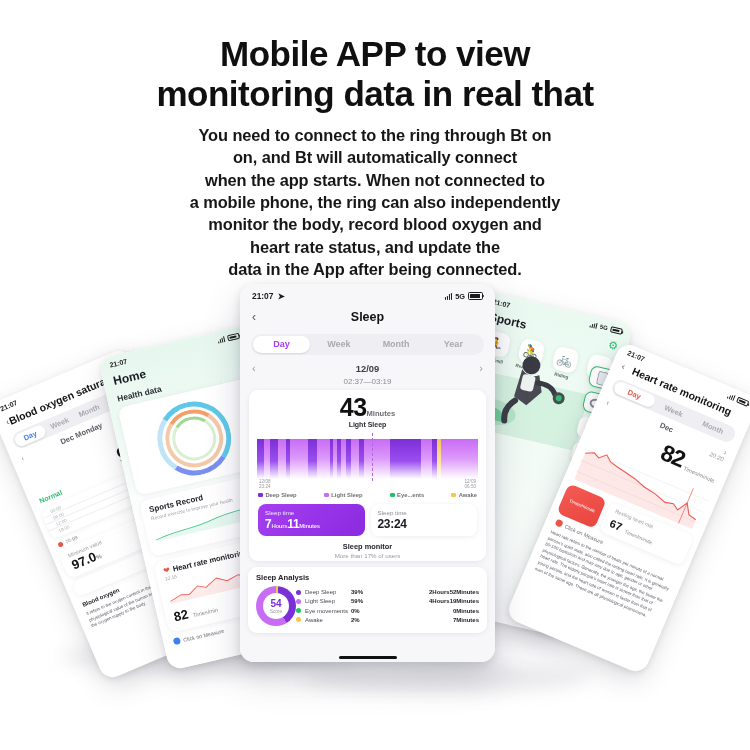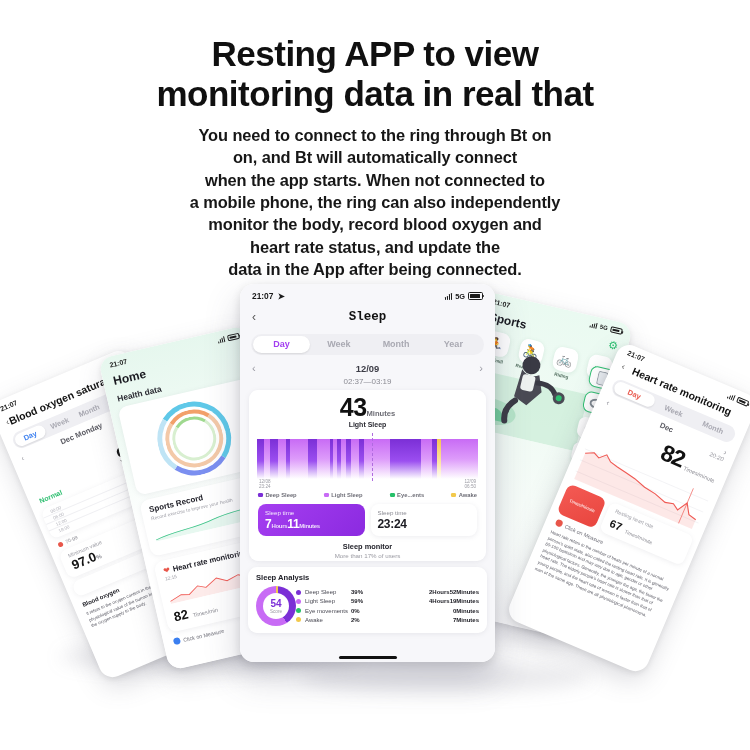--- a/index.html
+++ b/index.html
@@ -150,21 +150,21 @@
   .ringchart div { position:absolute; border-radius:50%; border-style:solid; }
 
   
   .fanshadow { position:absolute; border-radius:50%; filter:blur(9px); background:rgba(110,110,130,.16); }
 </style>
 </head>
 <body>
 
 <div class="header">
   <div class="title">
-    <span class="l1">Resting APP to view</span>
+    <span class="l1">Mobile APP to view</span>
     <span class="l2">monitoring data in real that</span>
   </div>
   <div class="subtitle">
     <span>You need to connect to the ring through Bt on</span>
     <span>on, and Bt will automatically connect</span>
     <span>when the app starts. When not connected to</span>
     <span>a mobile phone, the ring can also independently</span>
     <span>monitor the body, record blood oxygen and</span>
     <span>heart rate status, and update the</span>
     <span>data in the App after being connected.</span>
@@ -458,21 +458,21 @@
               <i style="height:6px"></i>
               <i style="height:7.5px"></i>
             </span>
           <span style="font-size:7.4px">5G</span>
           <span class="batt" style="width:15px;height:7.6px"></span>
         </span>
       </div>
 
       <div class="navbar" style="padding:6px 12px 4px;">
         <span class="chev" style="font-size:12px;">‹</span>
-        <span class="nav-title" style="font-size:12.5px;font-family:Liberation Mono, monospace;">Sleep</span>
+        <span class="nav-title" style="font-size:12.5px;">Sleep</span>
       </div>
 
       <div class="segbar" style="margin:6px 11px 0;height:21px;border-radius:12px;">
         <div class="seg active" style="font-size:9px;line-height:17px;">Day</div>
         <div class="seg" style="font-size:9px;">Week</div>
         <div class="seg" style="font-size:9px;">Month</div>
         <div class="seg" style="font-size:9px;">Year</div>
       </div>
 
       <div class="daterow" style="padding:7px 12px 0;">

